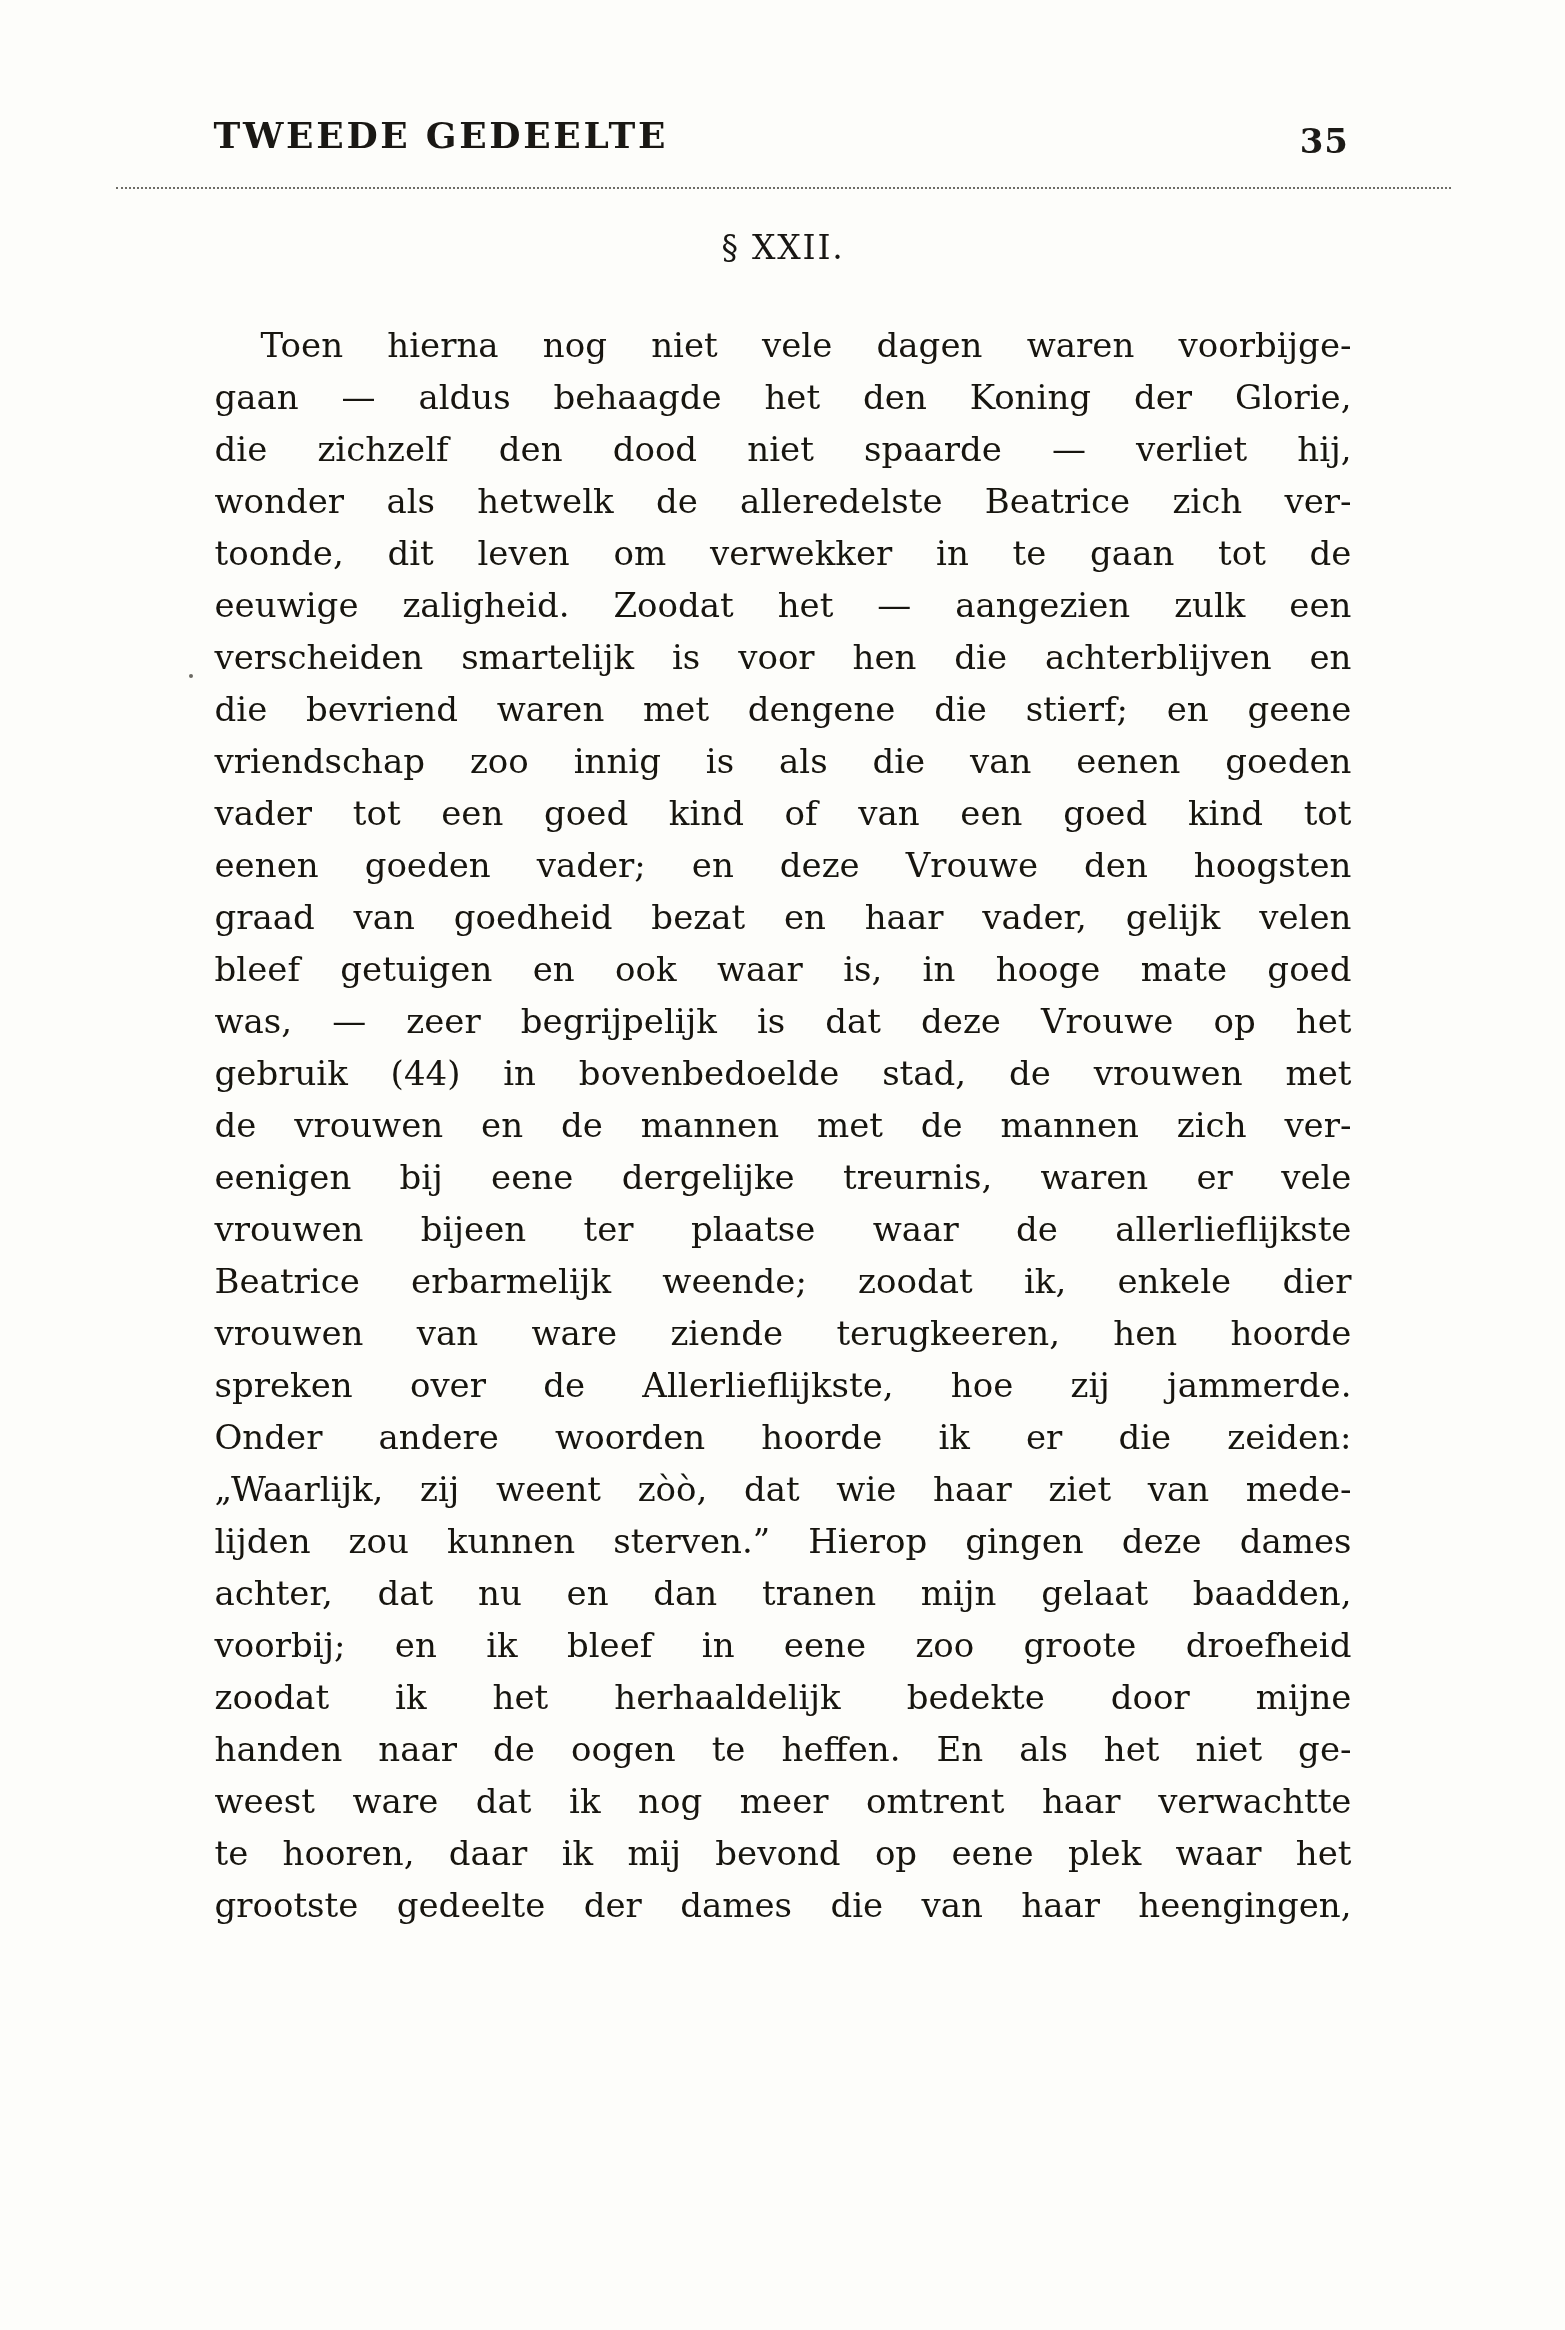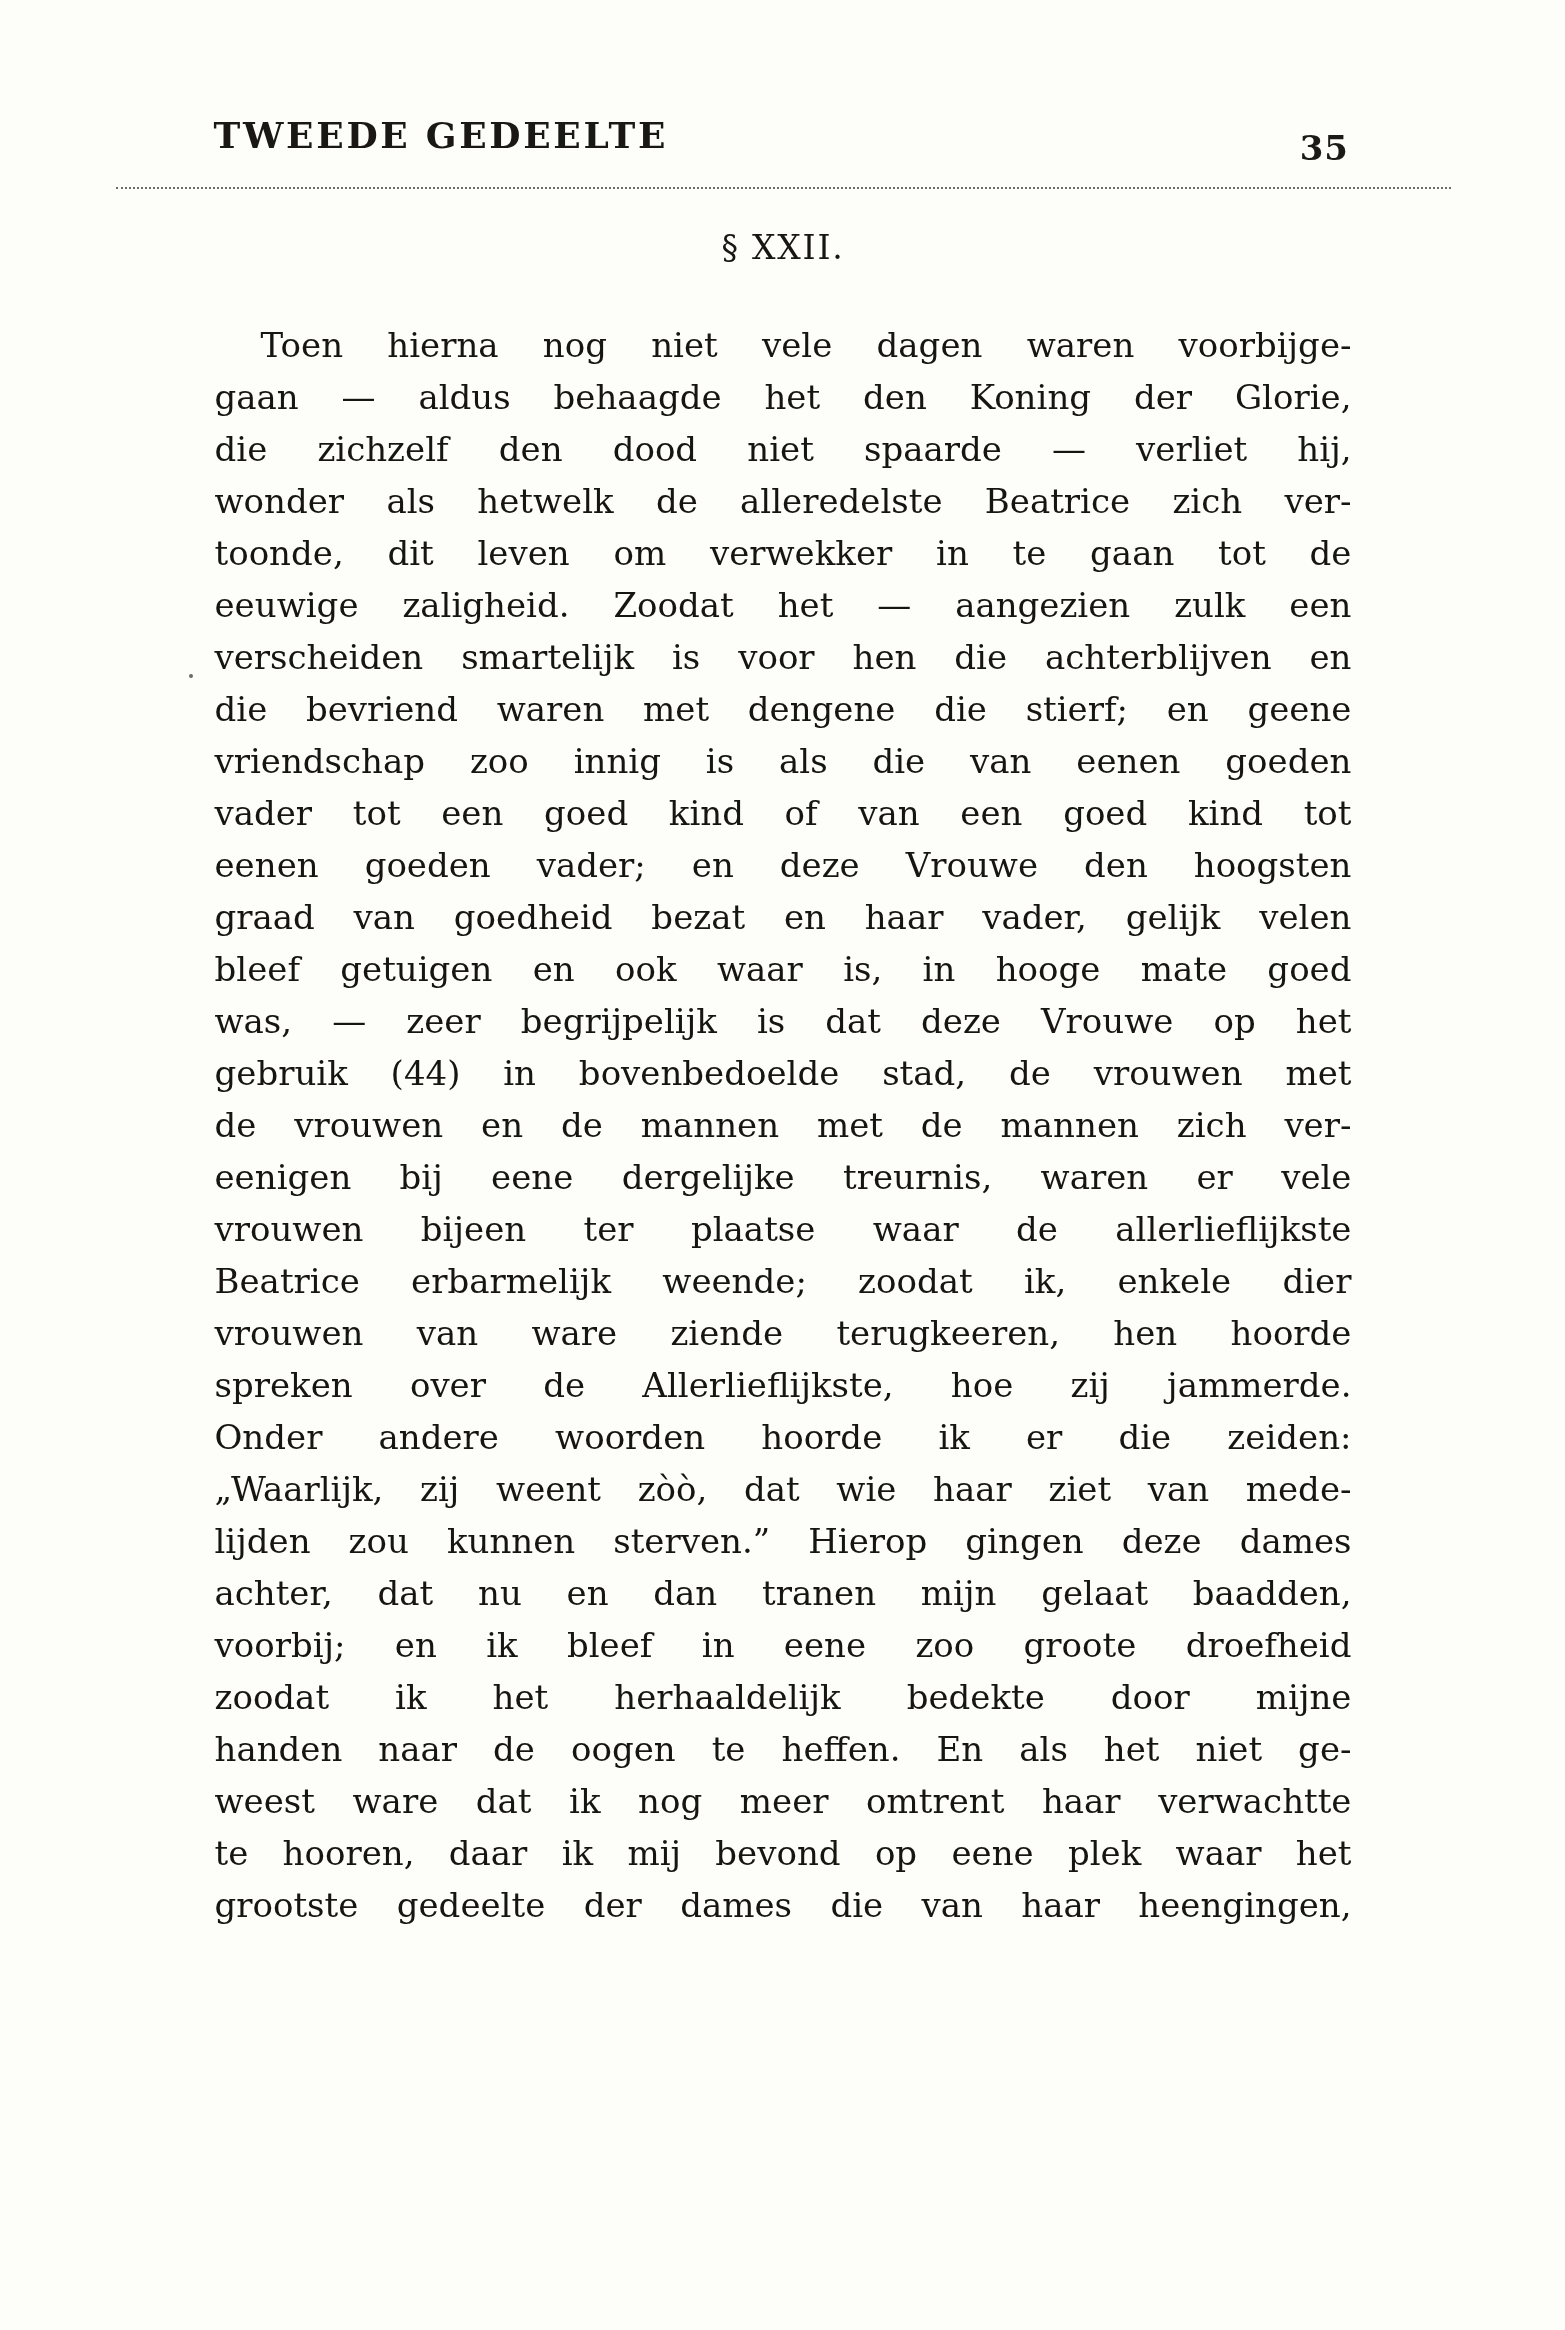--- a/index.html
+++ b/index.html
@@ -29,21 +29,21 @@
       display: block;
       text-align: left;
       font-weight: bold;
       font-size: 36px;
       letter-spacing: 2.7px;
       color: #1a1814;
     }
     .page-number {
       position: absolute;
       right: 3.6px;
-      top: 14px;
+      top: 7px;
       font-weight: bold;
       font-size: 34px;
       letter-spacing: 0.9px;
     }
     .dotted-rule {
       width: 1335px;
       margin: 30px auto 0 auto;
       height: 0;
       border-top: 2.7px dotted #55534d;
       opacity: 0.85;

